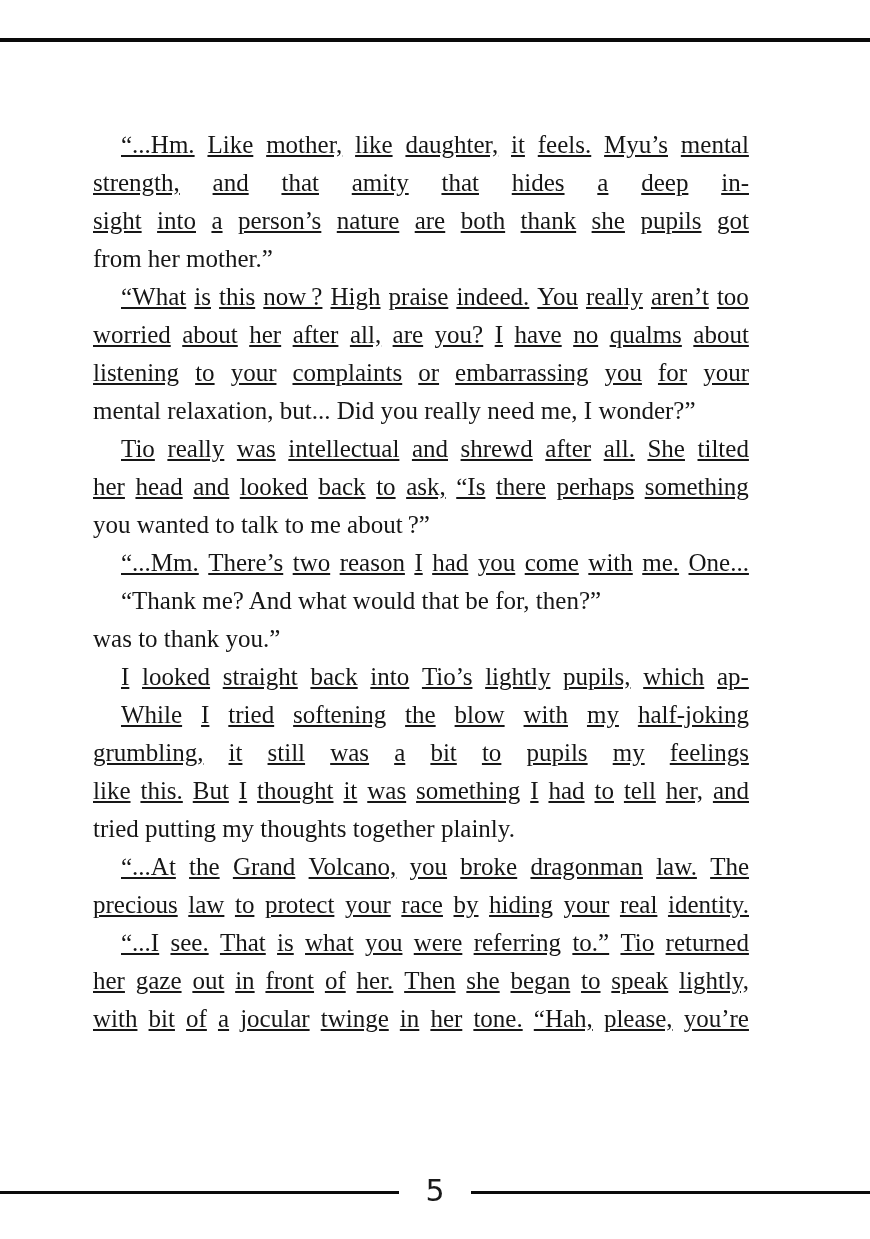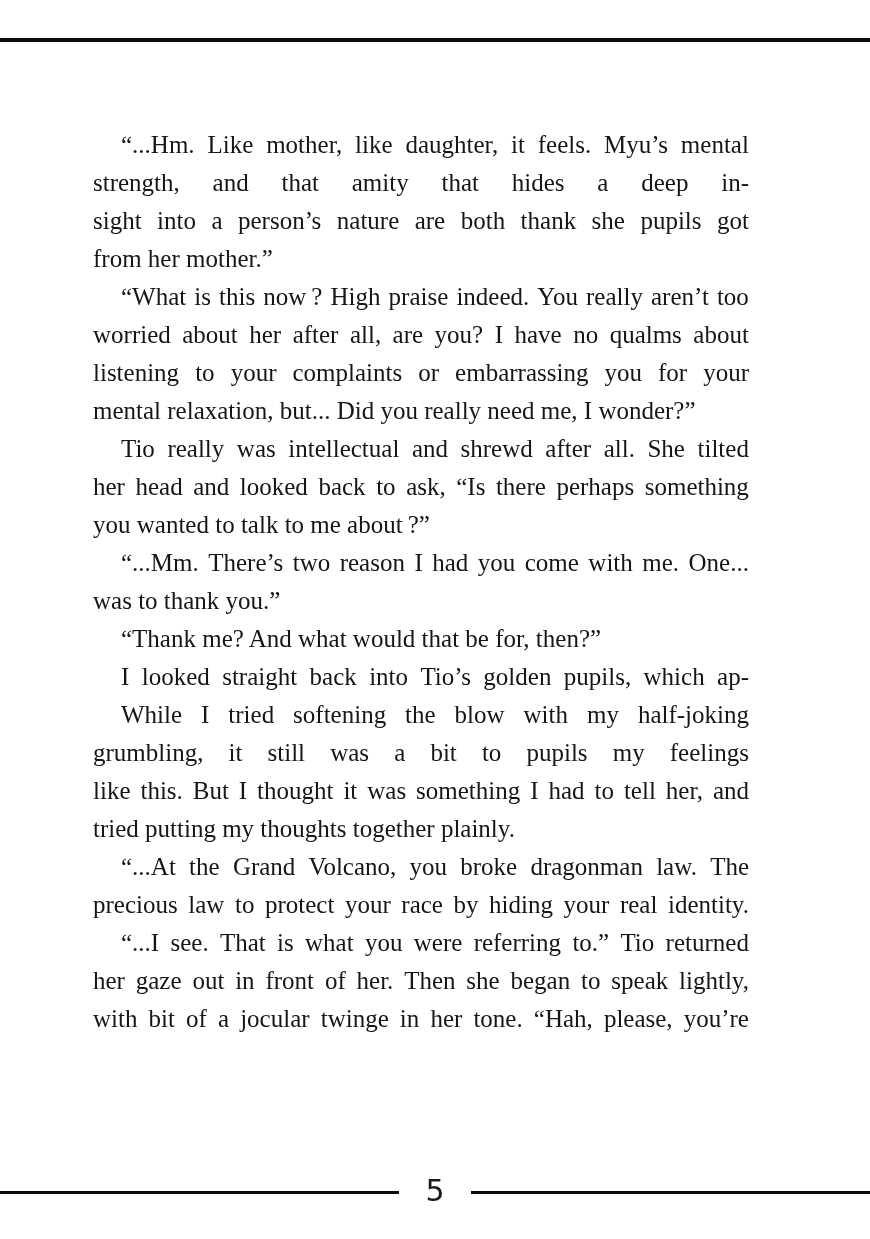--- a/index.html
+++ b/index.html
@@ -30,20 +30,21 @@
     height: 38px;
     line-height: 38px;
     font-size: 25px;
     white-space: nowrap;
   }
   .line.just {
     display: flex;
     flex-wrap: nowrap;
     justify-content: space-between;
     align-items: center;
+    text-decoration: underline;
   }
   .line.indent { padding-left: 28px; }
   .footer {
     position: absolute;
     left: 0; right: 0; top: 1172px;
     height: 40px;
     display: flex;
     align-items: center;
   }
   .footer .rule {
@@ -174,30 +175,30 @@
         <span>two</span>
         <span>reason</span>
         <span>I</span>
         <span>had</span>
         <span>you</span>
         <span>come</span>
         <span>with</span>
         <span>me.</span>
         <span>One...</span>
       </div>
+      <div class="line indent">“Thank me? And what would that be for, then?”</div>
       <div class="line">was to thank you.”</div>
-      <div class="line indent">“Thank me? And what would that be for, then?”</div>
       <div class="line indent just">
         <span>I</span>
         <span>looked</span>
         <span>straight</span>
         <span>back</span>
         <span>into</span>
         <span>Tio’s</span>
-        <span>golden</span>
+        <span>lightly</span>
         <span>pupils,</span>
         <span>which</span>
         <span>ap-</span>
       </div>
       <div class="line indent just">
         <span>While</span>
         <span>I</span>
         <span>tried</span>
         <span>softening</span>
         <span>the</span>

